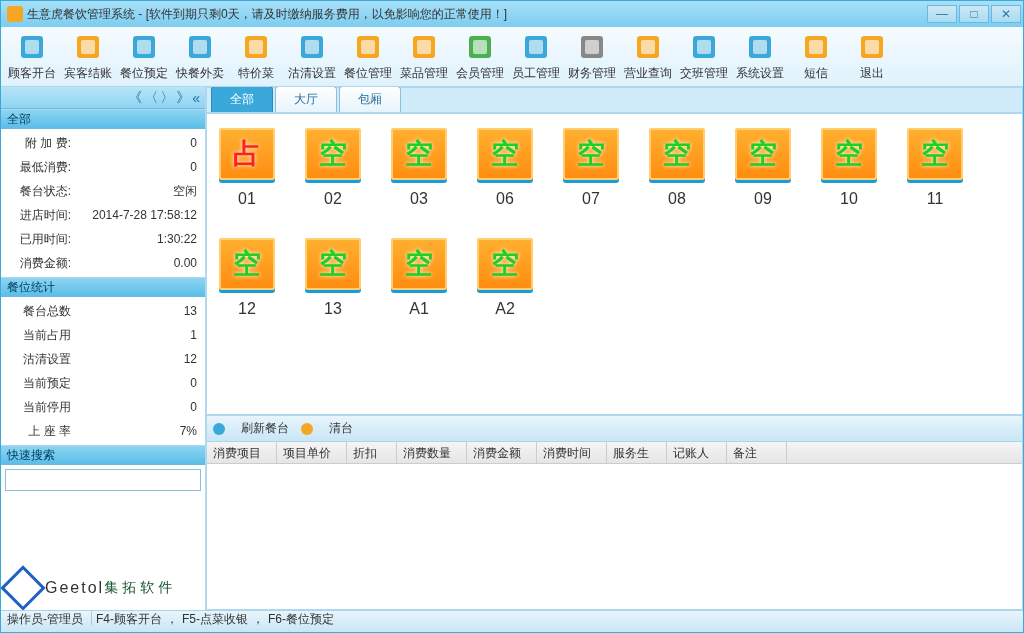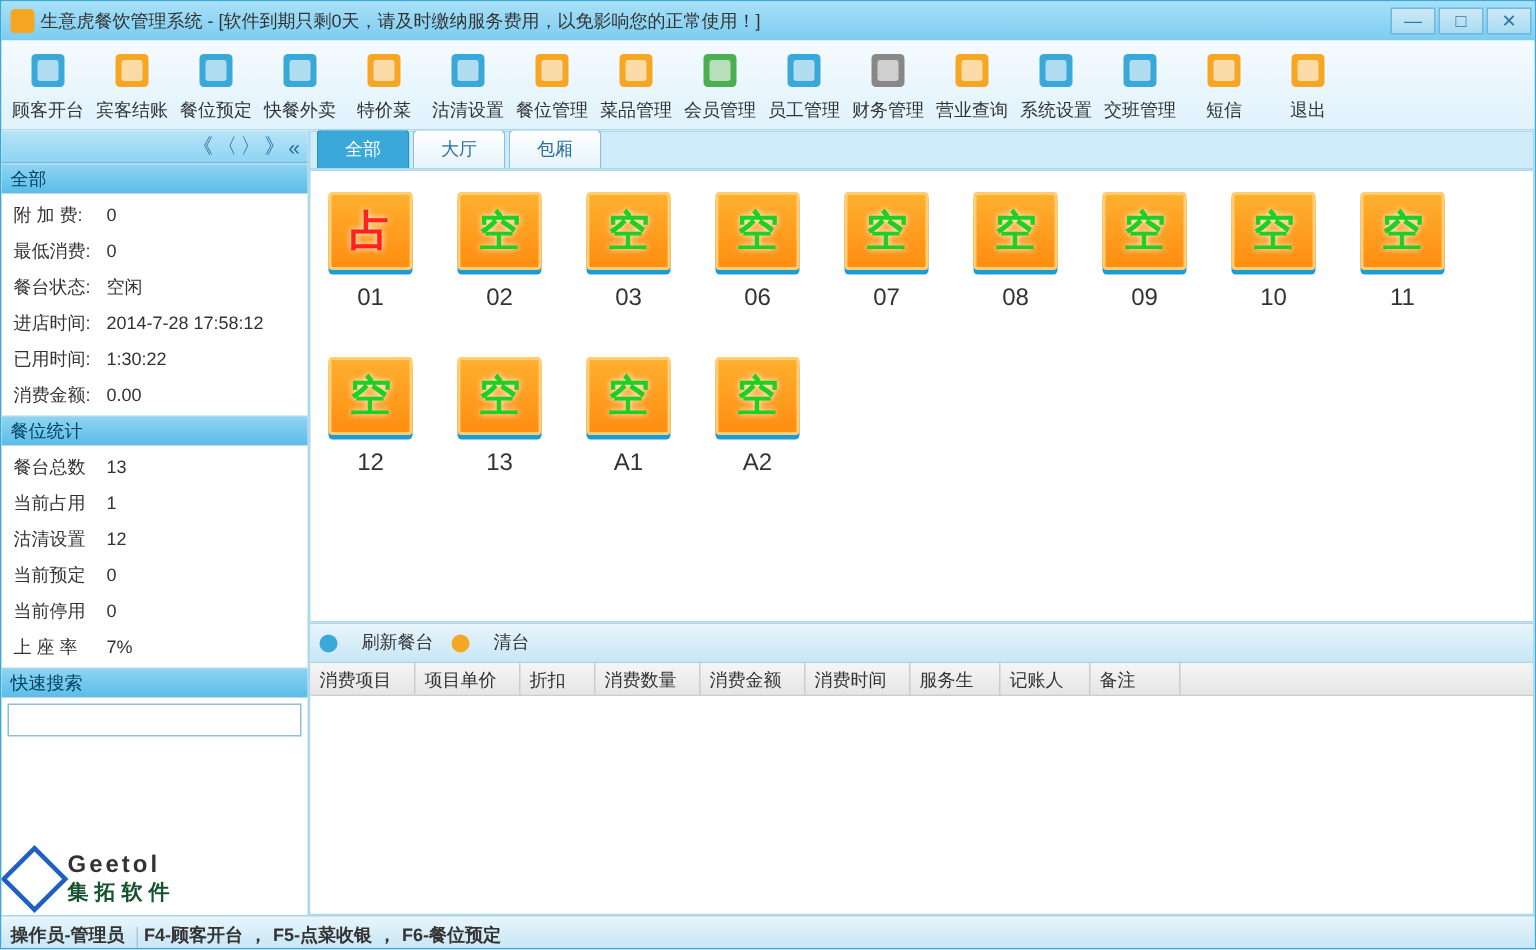--- a/index.html
+++ b/index.html
@@ -12,45 +12,45 @@
 .win-btn { width: 30px; height: 18px; background: linear-gradient(#cde8f5,#a8dcf2); border: 1px solid #6cb8e0; display:flex; align-items:center; justify-content:center; color:#2a7aa8; font-size:12px; cursor:pointer;}
 .toolbar { height: 60px; background: linear-gradient(#f5fbff, #dff2fc); border-bottom: 1px solid #b0d8ec; display: flex; align-items: center; padding: 2px 4px; gap: 2px; }
 .tool-item { display: flex; flex-direction: column; align-items: center; justify-content: center; width: 54px; height: 54px; cursor: pointer; border-radius: 3px; }
 .tool-icon { width: 32px; height: 32px; display:flex; align-items:center; justify-content:center; }
 .tool-label { font-size: 12px; color: #333; margin-top: 2px; }
 .main { flex: 1; display: flex; overflow: hidden; }
 .sidebar { width: 205px; background: #fff; border-right: 1px solid #b0d8ec; display: flex; flex-direction: column; }
 .side-nav { height: 22px; background: linear-gradient(#b8e4f8,#8ed4f2); border-bottom: 1px solid #6cb8e0; display:flex; align-items:center; justify-content:flex-end; padding-right:4px; color:#2070a0;}
 .side-nav span { margin: 0 1px; cursor:pointer; font-size:14px;}
 .section-header { height: 20px; background: linear-gradient(#8ed4f2,#5cbee8); color: #004060; padding-left: 6px; display:flex; align-items:center; font-size:12px; border-top:1px solid #b0d8ec; border-bottom:1px solid #6cb8e0;}
-.info-list { padding: 2px 0; }
+.info-list { padding: 2px 0; text-align: right; }
 .info-row { display: flex; padding: 2px 8px; height: 24px; align-items:center; color:#333; }
 .info-label { width: 62px; }
 .info-value { flex: 1; }
 .search-box { margin: 4px; border: 1px solid #8bc0dc; height: 22px; background:#fff; }
 .logo-area { margin-top: auto; padding: 6px; display:flex; align-items:center; gap:6px;}
 .logo-area .logo { width:32px; height:32px; transform: rotate(45deg); border:3px solid #2060c0; background:#fff;}
-.logo-area .logo-text { display:flex; flex-direction:column;font-weight:bold; }
+.logo-area .logo-text { display:flex; flex-direction:row; }
 .content { flex: 1; display: flex; flex-direction: column; background:#fff;}
 .tab-row { height: 26px; display:flex; align-items:flex-end; padding-left:4px; gap:2px; background:#d0ecfa; border:1px solid #b0d8ec;}
 .tab { padding: 4px 18px; background: linear-gradient(#fff,#e6f4fc); border:1px solid #8bc0dc; border-bottom:none; border-radius: 4px 4px 0 0; cursor:pointer; color:#2a6f9e;}
 .tab.active { background:#3aa8d8; color:#fff; border-color:#2a8cc0;}
 .table-area { flex: 1; padding: 14px 10px; overflow:auto; display:flex; flex-wrap:wrap; gap: 30px 26px; align-content:flex-start; border:1px solid #b0d8ec;}
 .tile-wrap { display:flex; flex-direction:column; align-items:center; width:60px;}
 .tile { width: 56px; height: 52px; background: linear-gradient(#ffb030,#ff8c10); border-radius: 3px; box-shadow: inset 0 0 0 2px #ffce70, 0 3px 0 #1a9cd8; display:flex; align-items:center; justify-content:center; font-size:28px; font-weight:bold; color:#20d020; text-shadow: 0 0 4px #fff; cursor:pointer;}
 .tile.occupied { color:#ff2020; }
 .tile-label { margin-top: 10px; color:#333; font-size:16px; }
 .bottom-panel { height: 195px; border:1px solid #b0d8ec; display:flex; flex-direction:column;}
 .action-bar { height: 26px; background: linear-gradient(#e8f5fc,#c8e6f5); border-bottom: 1px solid #aad4e8; display:flex; align-items:center; padding-left:6px; gap:12px;}
 .action-item { display:flex; align-items:center; gap:16px; cursor:pointer; color:#333;}
 .action-item .dot { width:12px;height:12px; border-radius:50%; }
 .grid-header { height: 22px; background: linear-gradient(#f5f5f5,#e5e5e5); border-bottom:1px solid #ccc; display:flex; }
 .grid-header div { border-right:1px solid #ccc; padding: 3px 6px; color:#333; }
 .grid-body { flex:1; background:#fff; }
-.statusbar { height: 22px; background: linear-gradient(#e8f5fc,#c8e6f5); border-top:1px solid #aad4e8; display:flex; align-items:flex-end; padding-left:6px; color:#333;font-weight:bold;}
+.statusbar { height: 22px; background: linear-gradient(#e8f5fc,#c8e6f5); border-top:1px solid #aad4e8; display:flex; align-items:flex-start; padding-left:6px; color:#333;}
 .statusbar span { margin-right: 4px; }
 .sep { width:1px; height:14px; background:#aac8d8; margin: 0 4px;}
 </style>
 </head>
 <body>
 
 <div class="window">
   <div class="titlebar">
     <div class="icon"></div>
     <div class="title">生意虎餐饮管理系统 - [软件到期只剩0天，请及时缴纳服务费用，以免影响您的正常使用！]</div>
@@ -170,30 +170,30 @@
   </div>
         <div class="tool-label">营业查询</div>
       </div>
       <div class="tool-item">
         <div class="tool-icon">
     <svg width="30" height="30" viewBox="0 0 30 30">
             <rect x="4" y="4" width="22" height="22" rx="3" fill="#3aa8d8"></rect>
             <rect x="8" y="8" width="14" height="14" rx="2" fill="#fff" opacity="0.6"></rect>
           </svg>
   </div>
+        <div class="tool-label">交班管理</div>
+      </div>
+      <div class="tool-item">
+        <div class="tool-icon">
+    <svg width="30" height="30" viewBox="0 0 30 30">
+            <rect x="4" y="4" width="22" height="22" rx="3" fill="#3aa8d8"></rect>
+            <rect x="8" y="8" width="14" height="14" rx="2" fill="#fff" opacity="0.6"></rect>
+          </svg>
+  </div>
         <div class="tool-label">系统设置</div>
-      </div>
-      <div class="tool-item">
-        <div class="tool-icon">
-    <svg width="30" height="30" viewBox="0 0 30 30">
-            <rect x="4" y="4" width="22" height="22" rx="3" fill="#3aa8d8"></rect>
-            <rect x="8" y="8" width="14" height="14" rx="2" fill="#fff" opacity="0.6"></rect>
-          </svg>
-  </div>
-        <div class="tool-label">交班管理</div>
       </div>
       <div class="tool-item">
         <div class="tool-icon">
     <svg width="30" height="30" viewBox="0 0 30 30">
             <rect x="4" y="4" width="22" height="22" rx="3" fill="#f5a623"></rect>
             <rect x="8" y="8" width="14" height="14" rx="2" fill="#fff" opacity="0.6"></rect>
           </svg>
   </div>
         <div class="tool-label">短信</div>
       </div>

